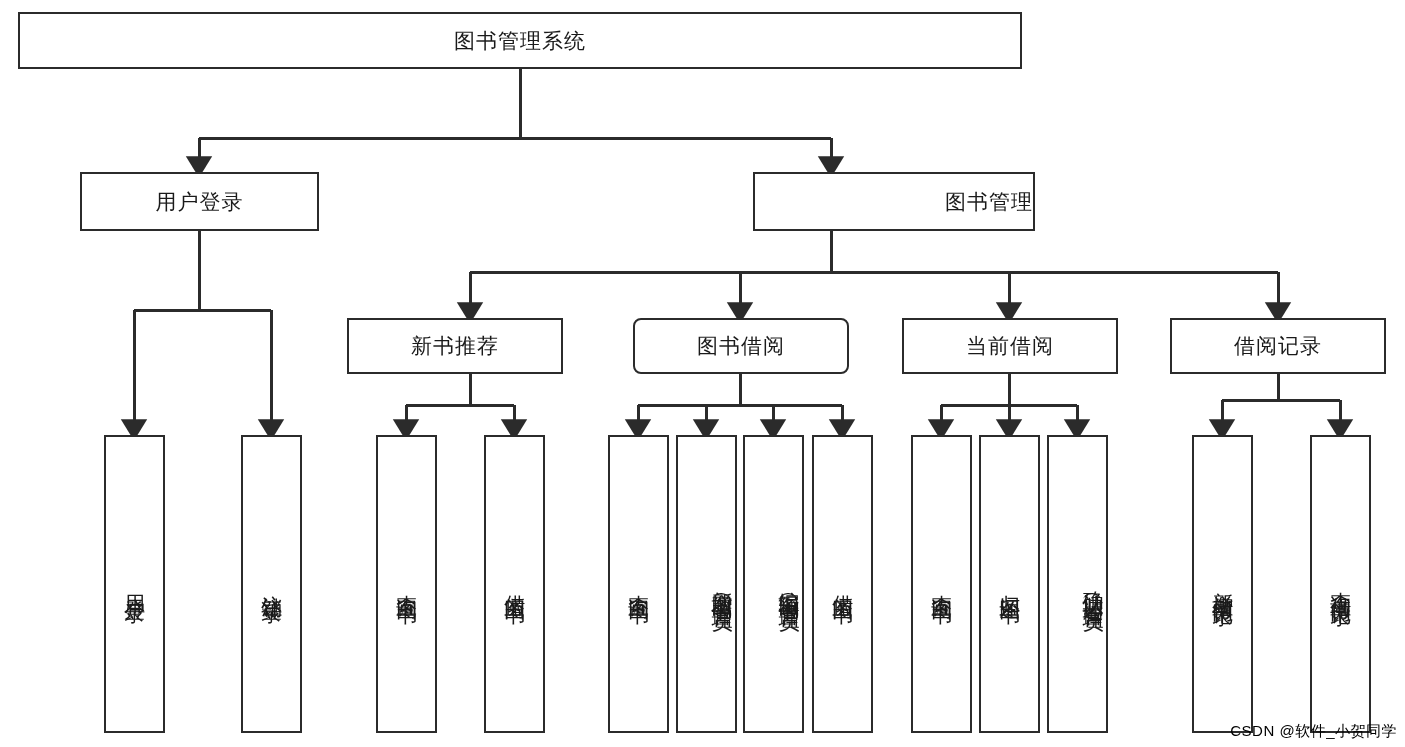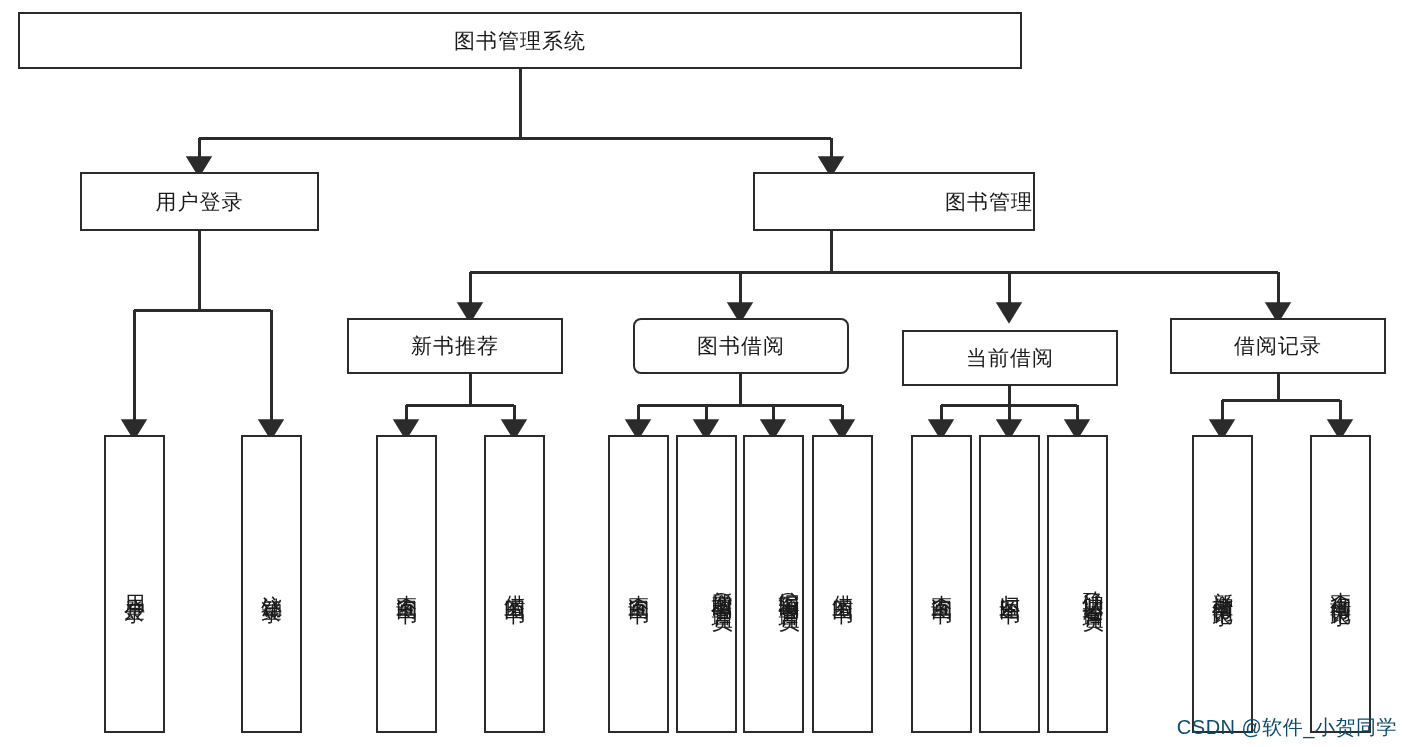--- a/index.html
+++ b/index.html
@@ -57,22 +57,22 @@
     align-items: center;
     padding-top: 0;
   }
   .label-h, .label-v {
     display: block;
   }
   .watermark {
     position: absolute;
     right: 8px;
     bottom: 6px;
-    font-size: 20px;
-    color: #0c4a6e;
+    font-size: 15px;
+    color: #000000;
     white-space: nowrap;
     letter-spacing: 0.5px;
   }
 </style>
 </head>
 <body>
 
 <div id="diagram-root">
 
   <svg id="edge-layer" viewBox="0 0 1405 747" width="1405" height="747" xmlns="http://www.w3.org/2000/svg">
@@ -138,21 +138,21 @@
   </div>
 
   <div class="node node-h" style="left:347px; top:318px; width:216px; height:56px;">
     <span class="label-h">新书推荐</span>
   </div>
 
   <div class="node node-h" style="left:633px; top:318px; width:216px; height:56px;border-radius:8px;">
     <span class="label-h">图书借阅</span>
   </div>
 
-  <div class="node node-h" style="left:902px; top:318px; width:216px; height:56px;margin-top:12px;">
+  <div class="node node-h" style="left:902px; top:318px; width:216px; height:56px;">
     <span class="label-h">当前借阅</span>
   </div>
 
   <div class="node node-h" style="left:1170px; top:318px; width:216px; height:56px;">
     <span class="label-h">借阅记录</span>
   </div>
 
   <div class="node node-v vcenter" style="left:104px; top:435px; width:61px; height:298px;">
     <span class="label-v">用户登录</span>
   </div>

